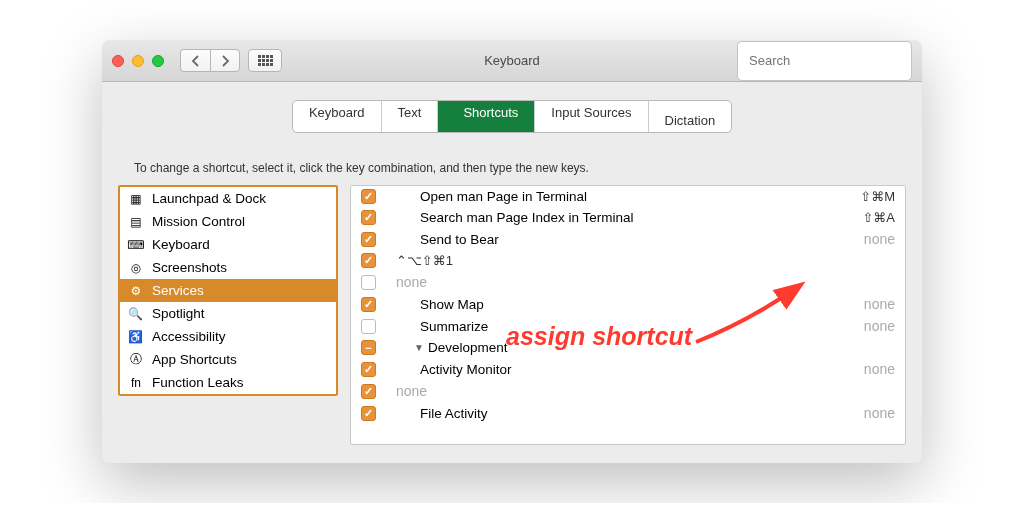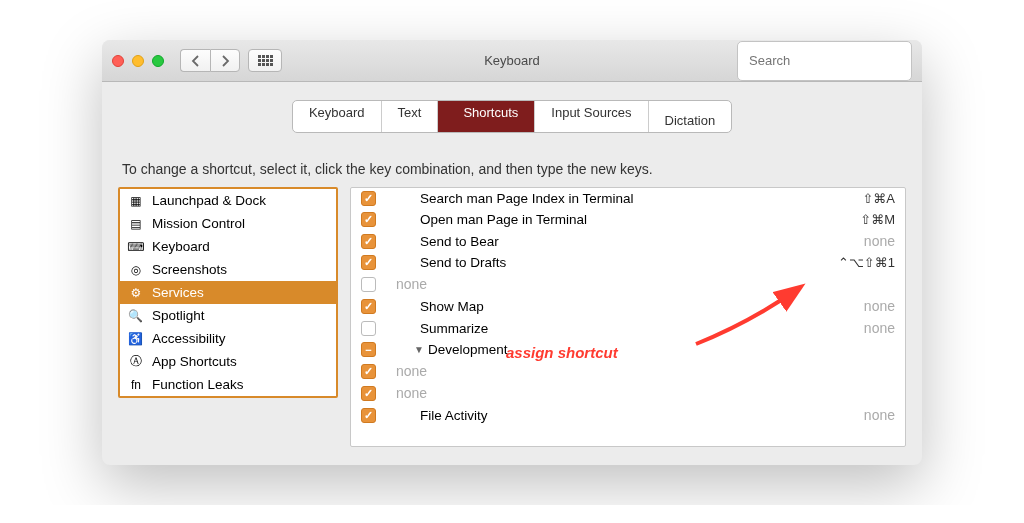--- a/index.html
+++ b/index.html
@@ -94,28 +94,28 @@
     }
     .tab {
       padding: 4px 16px;
       font-size: 13px;
       color: #333;
       border-right: 1px solid #ccc;
       cursor: default;
     }
     .tab:last-child { border-right: none; margin-top: 8px; }
     .tab.active {
-      background: #7f1d1d;
+      background: #15803d;
       color: #fff;
       padding-left: 25px;
     }
     .instr {
-      font-size: 14px;
+      font-size: 12px;
       color: #333;
-      margin: 0 4px 10px 4px;
+      margin: 0 4px 10px 16px;
     }
     .columns {
       display: flex;
       gap: 12px;
       align-items: flex-start;
     }
     .sidebar {
       width: 220px;
       background: #fff;
       border: 2.5px solid #d88a2a;
@@ -168,25 +168,25 @@
     .srv-short { color: #333; font-family: inherit; font-size: 13px; }
     .srv-none { color: #aaa; font-size: 14px; }
     .grp {
       display: flex; align-items: center;
       padding: 3px 10px;
       font-size: 13.5px;
     }
     .grp .tri { margin: 0 4px 0 18px; color:#666; font-size: 10px; }
     .annotation {
       position: absolute;
-      left: 155px; top: 156px;
+      left: 155px; top: 136px;
       color: #ff3b30;
       font-style: italic;
       font-weight: 600;
-      font-size: 15px;
+      font-size: 25px;
       pointer-events: none;
     }
     .arrow {
       position: absolute;
       left: 340px; top: 94px;
       pointer-events: none;
     }
     .srv-indent { padding-left: 24px; }
   </style>
 </head>
@@ -288,36 +288,35 @@
           </div>
           <div class="side-item">
             <span class="side-icon">fn</span>
             <span>Function Leaks</span>
           </div>
         </div>
       <div class="detail">
         <div class="srv-list" id="srvlist">
             <div class="srv-row">
               <span class="chk on"></span>
+              <span class="srv-name srv-indent">Open man Page in Terminal</span>
+              <span class="srv-short">⇧⌘M</span>
+            </div>
+            <div class="srv-row">
+              <span class="chk on"></span>
               <span class="srv-name srv-indent">Search man Page Index in Terminal</span>
               <span class="srv-short">⇧⌘A</span>
             </div>
             <div class="srv-row">
               <span class="chk on"></span>
-              <span class="srv-name srv-indent">Open man Page in Terminal</span>
-              <span class="srv-short">⇧⌘M</span>
-            </div>
-            <div class="srv-row">
-              <span class="chk on"></span>
               <span class="srv-name srv-indent">Send to Bear</span>
               <span class="srv-none">none</span>
             </div>
             <div class="srv-row">
               <span class="chk on"></span>
-              <span class="srv-name srv-indent">Send to Drafts</span>
               <span class="srv-short">⌃⌥⇧⌘1</span>
             </div>
             <div class="srv-row">
               <span class="chk"></span>
               <span class="srv-none">none</span>
             </div>
             <div class="srv-row">
               <span class="chk on"></span>
               <span class="srv-name srv-indent">Show Map</span>
               <span class="srv-none">none</span>
@@ -327,20 +326,21 @@
               <span class="srv-name srv-indent">Summarize</span>
               <span class="srv-none">none</span>
             </div>
             <div class="grp">
               <span class="chk mixed"></span>
               <span class="tri">▼</span>
               <span>Development</span>
             </div>
             <div class="srv-row">
               <span class="chk on"></span>
+              <span class="srv-name srv-indent">Activity Monitor</span>
               <span class="srv-none">none</span>
             </div>
             <div class="srv-row">
               <span class="chk on"></span>
               <span class="srv-none">none</span>
             </div>
             <div class="srv-row">
               <span class="chk on"></span>
               <span class="srv-name srv-indent">File Activity</span>
               <span class="srv-none">none</span>

